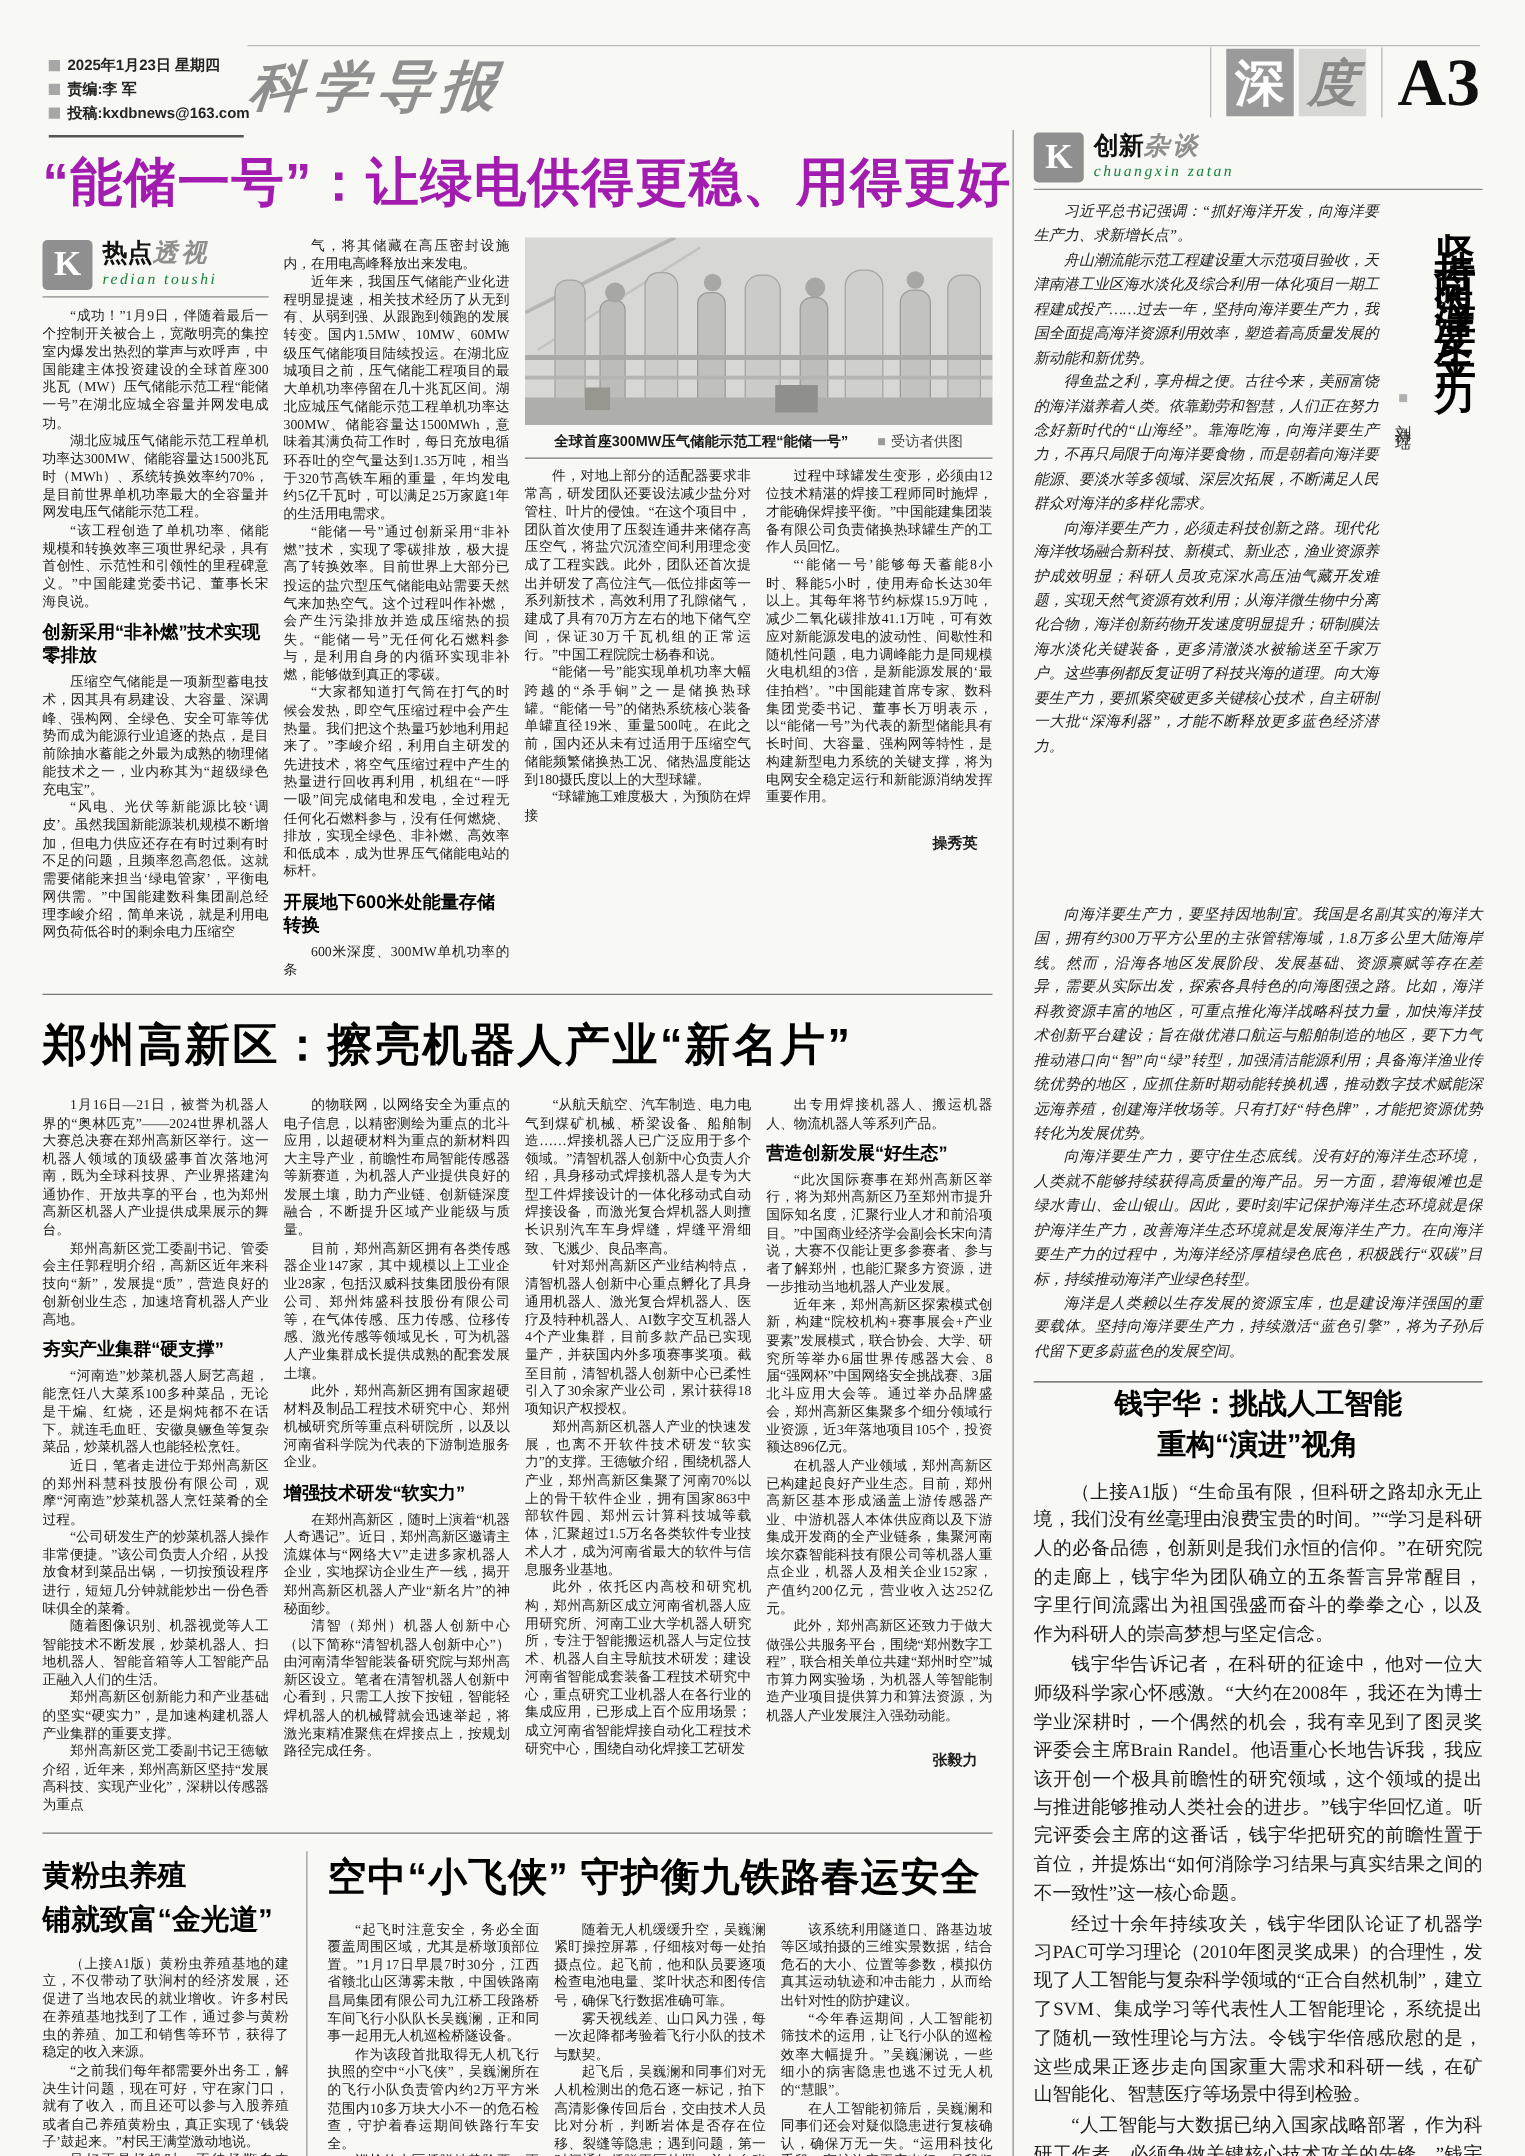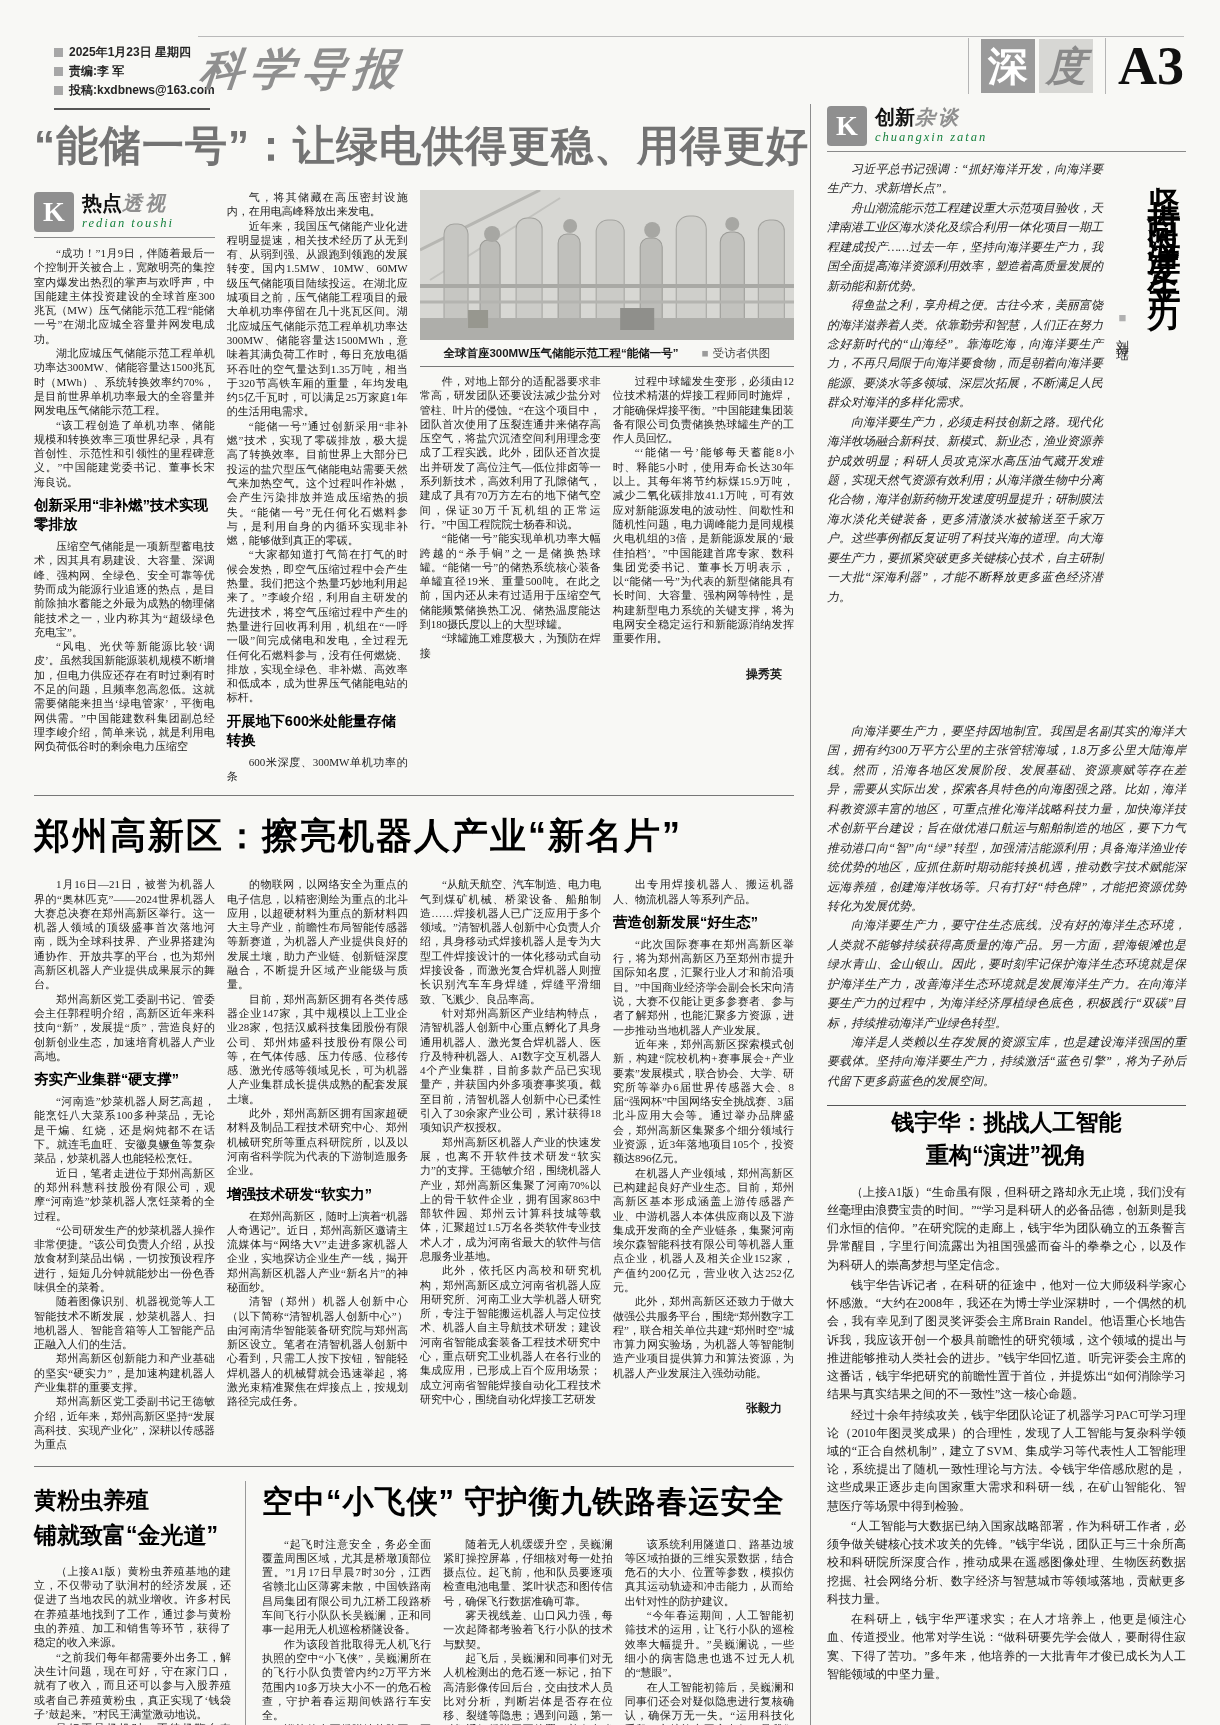--- a/index.html
+++ b/index.html
@@ -6,21 +6,21 @@
   html,body { background:#e9e9e7; }
   .page {
     width:1220px; height:1725px; margin:0 auto; position:relative;
     background:#f8f8f5; color:#1c1c1c; overflow:hidden;
     font-family:"Liberation Serif","DejaVu Serif",serif;
   }
 
   
   .mast { position:relative; height:104px; }
   .hline-top { position:absolute; left:198px; right:36px; top:36px; height:1px; background:#b9b9b9; }
-  .meta { position:absolute; left:54px; top:42px; width:156px; border-bottom:2px solid #555; padding-bottom:7px; }
+  .meta { position:absolute; left:39px; top:42px; width:156px; border-bottom:2px solid #555; padding-bottom:7px; }
   .meta-line { display:flex; align-items:center; font-family:"Liberation Sans","DejaVu Sans",sans-serif;
     font-size:12px; font-weight:700; color:#242424; margin:2px 0; white-space:nowrap; }
   .sq { width:9px; height:9px; background:#a7a7a7; margin-right:6px; flex:0 0 auto; }
   .brand { position:absolute; left:200px; top:40px; font-size:44px; font-weight:700; font-style:italic;
     color:#8f8f8f; letter-spacing:7px; transform:skewX(-6deg); }
   .mast-right { position:absolute; right:36px; top:38px; display:flex; align-items:center; }
   .mbox { width:54px; height:54px; display:flex; align-items:center; justify-content:center;
     font-size:40px; font-weight:700; }
   .mbox1 { background:#9a9a9a; color:#ffffff; font-family:"Liberation Sans","DejaVu Sans",sans-serif; }
   .mbox2 { background:#d7d7d4; color:#8a8a8a; font-style:italic; margin-left:4px; }
@@ -34,21 +34,21 @@
 
   
   .dense p { font-size:11px; line-height:1.30; text-align:justify; text-indent:2em; color:#1d1d1d; }
   .subhead { font-family:"Liberation Sans","DejaVu Sans",sans-serif; font-weight:700; font-size:14.5px;
     margin:7px 0 5px; color:#000; }
   .byline { text-align:right; font-family:"Liberation Sans","DejaVu Sans",sans-serif; font-weight:700;
     font-size:12px; padding-right:1em; margin-top:20px; }
 
   
   .s1-headline { font-family:"Liberation Sans","DejaVu Sans",sans-serif; font-weight:900; font-size:42px;
-    letter-spacing:1px; margin:14px 0 16px; white-space:nowrap; color:#737373; }
+    letter-spacing:1px; margin:14px 0 16px; white-space:nowrap; color:#a21caf; }
   .cols { display:flex; gap:12px; }
   .col { flex:1; min-width:0; }
   .col34 { flex:2.07; display:flex; flex-direction:column; }
   .photo { height:150px; background:#d9d9d6; position:relative; overflow:hidden; }
   .photo svg { display:block; width:100%; height:100%; }
   .caption-row { text-align:center; font-family:"Liberation Sans","DejaVu Sans",sans-serif; font-size:11.5px;
     font-weight:700; padding:6px 0 5px; border-bottom:1px solid #777; margin-bottom:7px; white-space:nowrap; }
   .caption-credit { font-weight:400; color:#444; margin-left:20px; }
   .credit-sq { color:#9a9a9a; margin-right:4px; }
   .cols2 { display:flex; gap:12px; flex:1;justify-content:space-between; }
@@ -72,21 +72,21 @@
     margin:150px 4px 0 10px; letter-spacing:4px; flex:0 0 auto; }
   .vbyline .sq2 { color:#b0b0b0; }
   .vtitle { writing-mode:vertical-rl; text-orientation:upright; font-family:"Liberation Sans","DejaVu Sans",sans-serif;
     font-weight:900; font-size:33px; letter-spacing:14px; color:#000; margin-left:6px; height:560px; flex:0 0 auto; }
   .essay-rest { margin-top:2px; }
 
   
   .story3 { border-top:1px solid #555; margin-top:14px; padding-top:0; }
   .s3-title { text-align:center; font-family:"Liberation Sans","DejaVu Sans",sans-serif; font-weight:900;
     font-size:23px; line-height:1.4; color:#000; }
-  .story3 p { font-size:12px; line-height:1.52; text-align:justify; text-indent:2em; margin-top:2px; }
+  .story3 p { font-size:15px; line-height:1.52; text-align:justify; text-indent:2em; margin-top:2px; }
   .story3 .p-first { margin-top:12px; }
 
   
   .story4 { border-top:1px solid #777; margin-top:12px; padding-top:4px; }
   .s4-headline { font-family:"Liberation Sans","DejaVu Sans",sans-serif; font-weight:900; font-size:36px;
     letter-spacing:2px; margin:12px 0 16px; color:#000; white-space:nowrap; }
 
   
   .band { border-top:1px solid #777; margin-top:14px; padding-top:14px; display:flex; }
   .s5 { width:212px; flex:0 0 auto; padding-right:14px; border-right:1px solid #999; }

